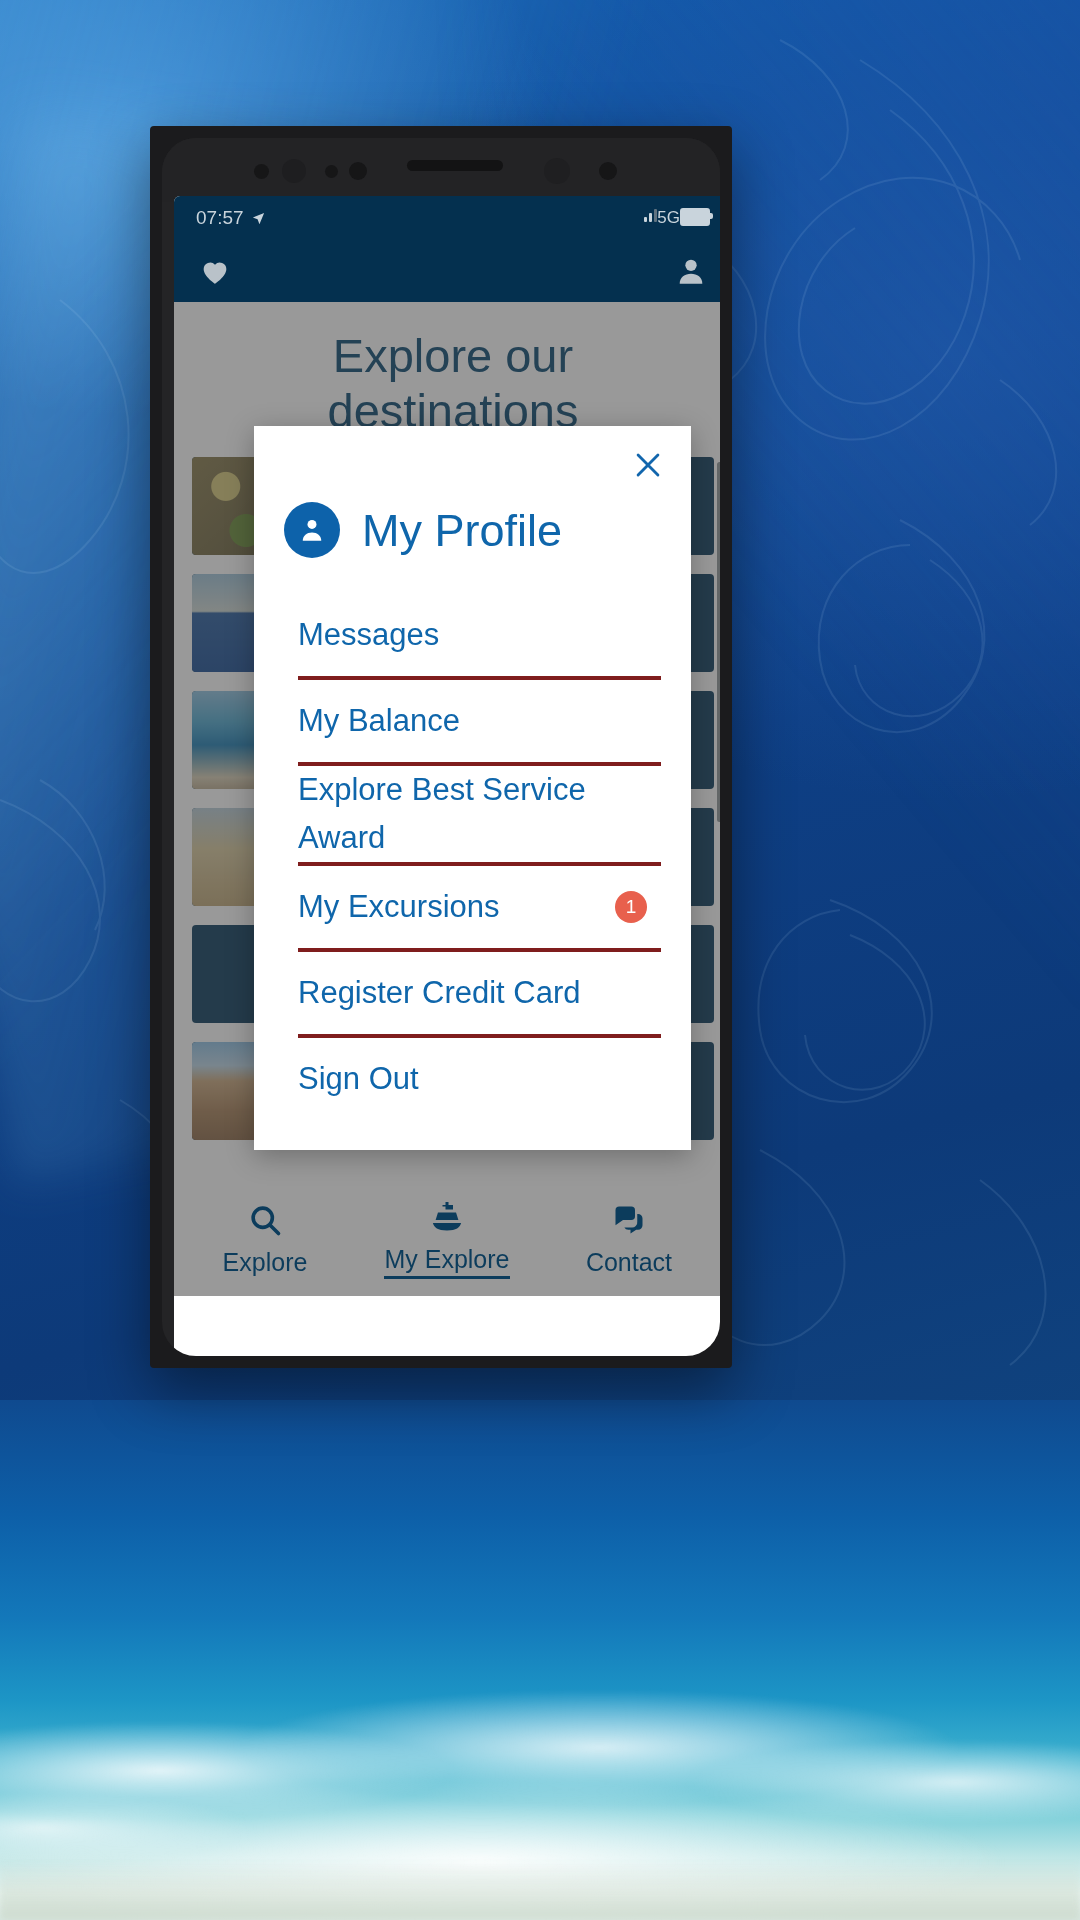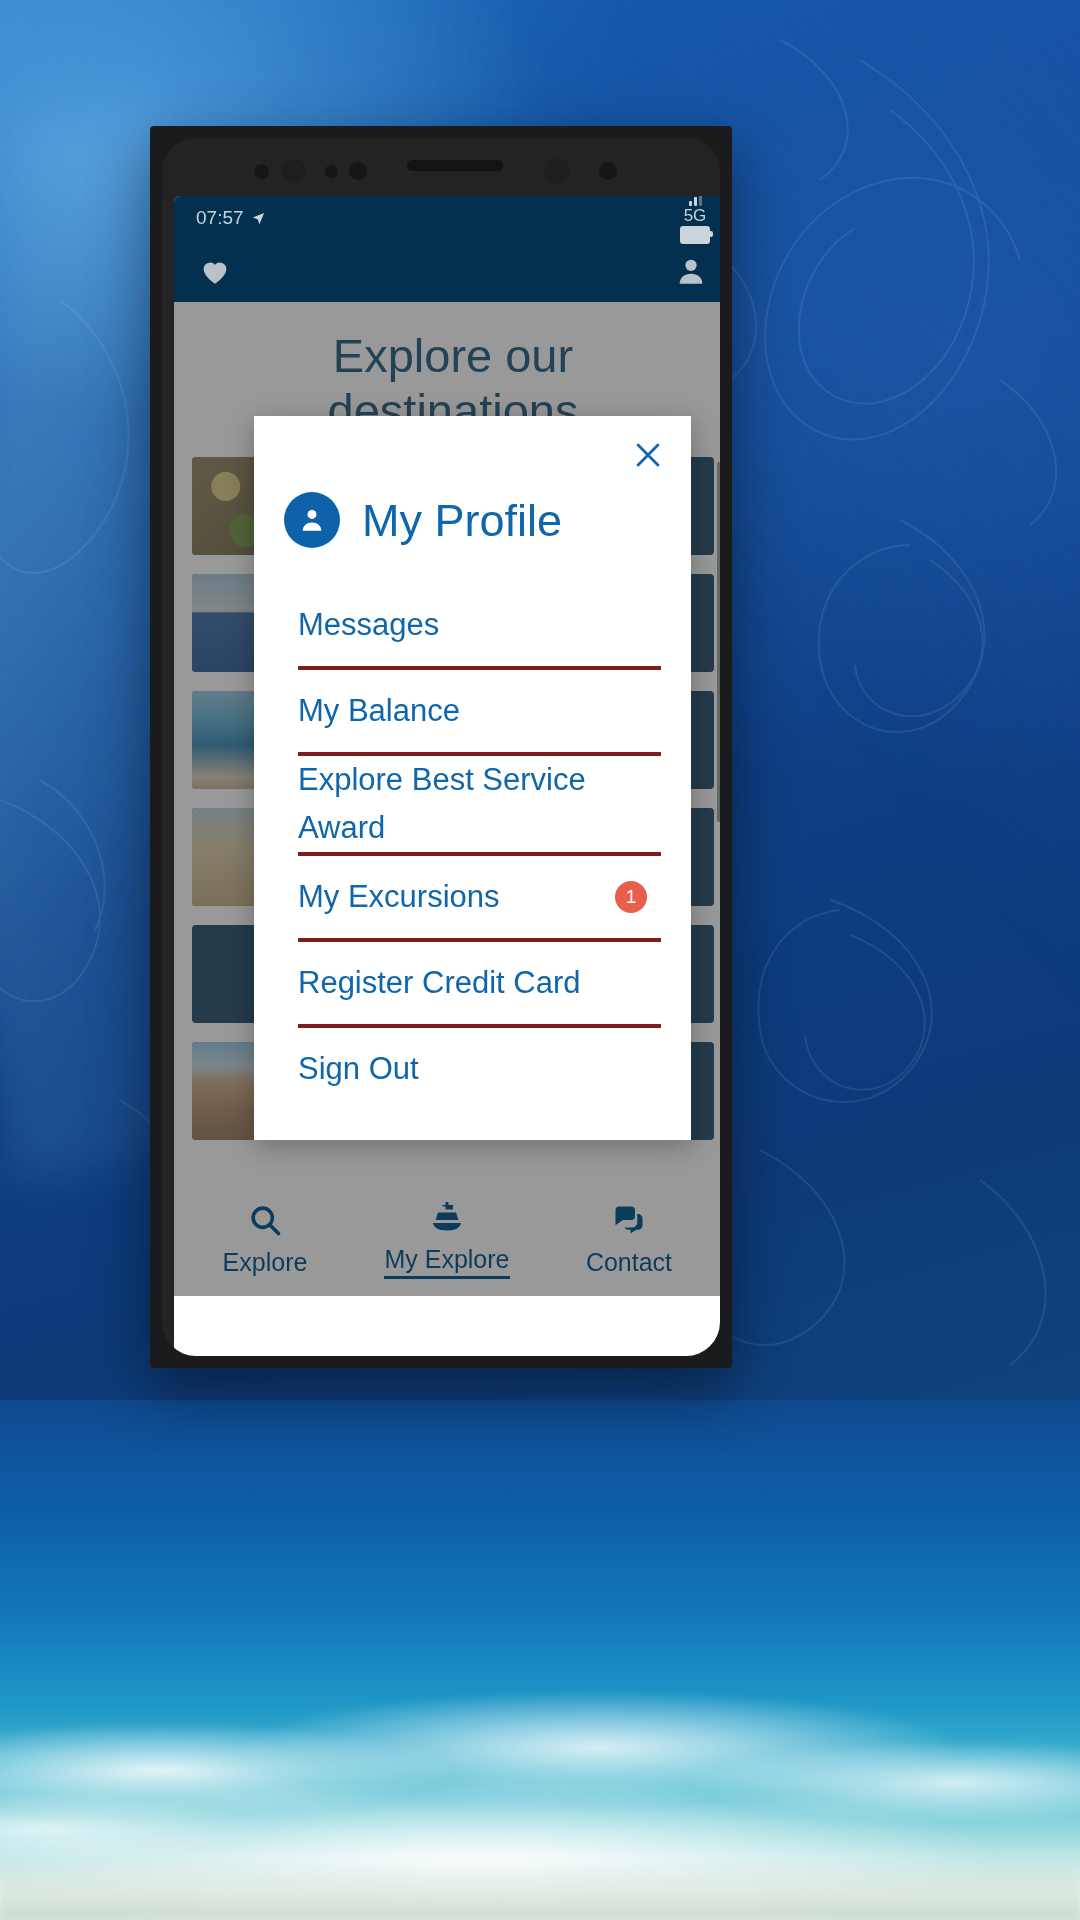--- a/index.html
+++ b/index.html
@@ -139,21 +139,21 @@
     background: #04304f;
     color: #c9d4dc;
     font-size: 19px;
     display: flex;
     align-items: center;
     justify-content: space-between;
     padding: 0 22px;
     box-sizing: border-box;
   }
   #statusbar .left { display:flex; align-items:center; gap:7px; }
-  #statusbar .right { display:flex; align-items:center; font-size:17px;flex-direction:column; }
+  #statusbar .right { display:flex; font-size:17px; }
   .loc-arrow { display:inline-block; width:15px; height:15px; }
   .sig-bars { display:flex; align-items:flex-end; gap:2px; height:14px; }
   .sig-bars i { display:block; width:3px; background:#c9d4dc; border-radius:1px; }
   .sig-bars i:nth-child(1){height:5px;}
   .sig-bars i:nth-child(2){height:9px;}
   .sig-bars i:nth-child(3){height:13px; background:#5f7280;}
   .batt {
     position: relative;
     width: 26px; height: 14px;
     border: 2px solid #c9d4dc;
@@ -249,21 +249,21 @@
     right: 10px; top: 160px;
     width: 5px; height: 360px;
     background: #8f9699;
     border-radius: 3px;
     z-index: 5;
   }
 
   
   #modal {
     position:absolute;
-    left: 80px; top: 114px;
+    left: 80px; top: 124px;
     width: 437px;
     background: #ffffff;
     z-index: 60;
     padding: 0;
     box-shadow: 0 6px 26px rgba(0,0,0,0.28);
   }
   #modal-close {
     position:absolute;
     right: 26px; top: 22px;
     width: 34px; height: 34px;

